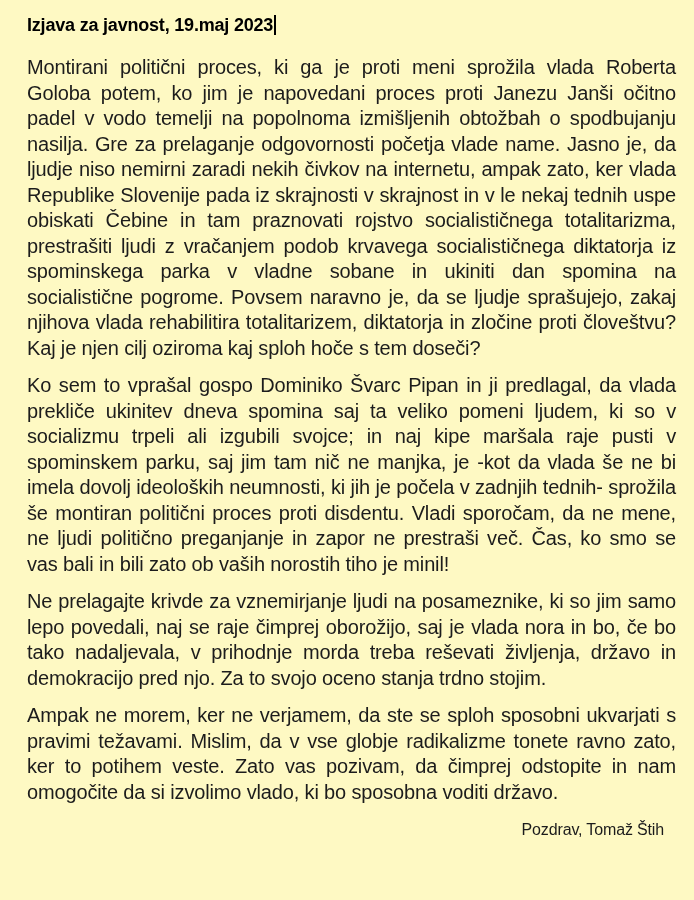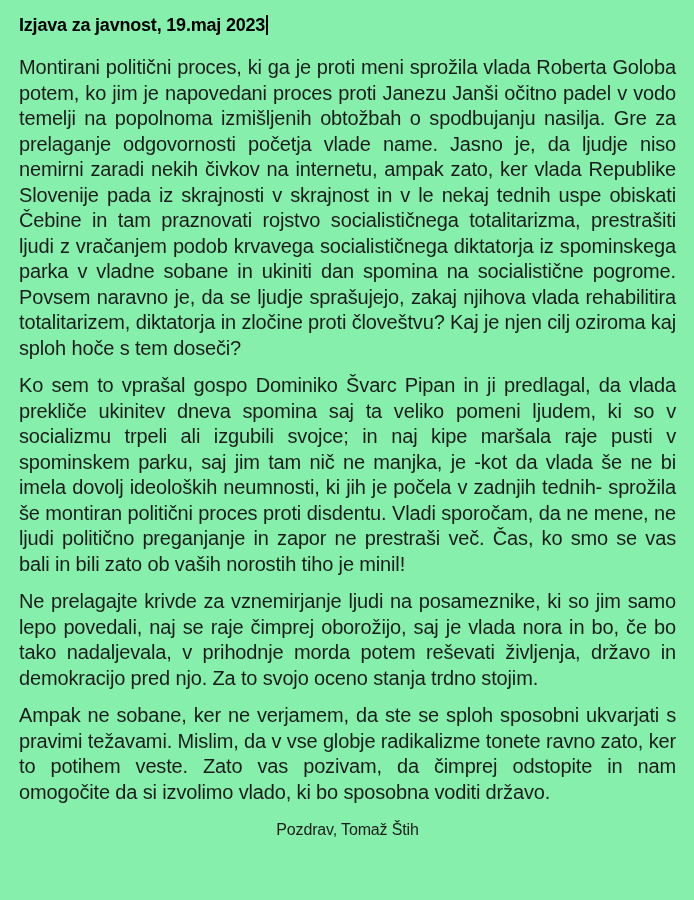--- a/index.html
+++ b/index.html
@@ -10,22 +10,22 @@
   body {
     width: 694px;
     height: 900px;
     overflow: hidden;
     font-family: "Liberation Sans", "DejaVu Sans", sans-serif;
   }
   .page {
     box-sizing: border-box;
     width: 694px;
     height: 900px;
-    padding: 12px 18px 0 19px;
-    background: #86efac;
+    padding: 12px 18px 0 27px;
+    background: #fef9c3;
     cursor: text;
   }
   .doc-title {
     font-size: 18px;
     font-weight: 700;
     color: #000000;
     letter-spacing: -0.2px;
     line-height: 26px;
     margin: 0 0 17px 0;
     white-space: nowrap;
@@ -44,35 +44,35 @@
     line-height: 25.5px;
     color: #1c1c1c;
     text-align: justify;
     margin: 0 0 12px 0;
   }
   .signature {
     font-size: 16px;
     letter-spacing: -0.15px;
     line-height: 25.5px;
     color: #1c1c1c;
-    text-align: center;
-    margin: 0;
+    text-align: right;
+    margin: 12px;
   }
 </style>
 </head>
 <body>
 
 <div class="page">
 
   <h1 class="doc-title"><span>Izjava za javnost, 19.maj 2023</span><span class="caret"></span></h1>
 
   <p class="body-par">Montirani politični proces, ki ga je proti meni sprožila vlada Roberta Goloba potem, ko jim je napovedani proces proti Janezu Janši očitno padel v vodo temelji na popolnoma izmišljenih obtožbah o spodbujanju nasilja. Gre za prelaganje odgovornosti početja vlade name. Jasno je, da ljudje niso nemirni zaradi nekih čivkov na internetu, ampak zato, ker vlada Republike Slovenije pada iz skrajnosti v skrajnost in v le nekaj tednih uspe obiskati Čebine in tam praznovati rojstvo socialističnega totalitarizma, prestrašiti ljudi z vračanjem podob krvavega socialističnega diktatorja iz spominskega parka v vladne sobane in ukiniti dan spomina na socialistične pogrome. Povsem naravno je, da se ljudje sprašujejo, zakaj njihova vlada rehabilitira totalitarizem, diktatorja in zločine proti človeštvu? Kaj je njen cilj oziroma kaj sploh hoče s tem doseči?</p>
 
   <p class="body-par">Ko sem to vprašal gospo Dominiko Švarc Pipan in ji predlagal, da vlada prekliče ukinitev dneva spomina saj ta veliko pomeni ljudem, ki so v socializmu trpeli ali izgubili svojce; in naj kipe maršala raje pusti v spominskem parku, saj jim tam nič ne manjka, je -kot da vlada še ne bi imela dovolj ideoloških neumnosti, ki jih je počela v zadnjih tednih- sprožila še montiran politični proces proti disdentu. Vladi sporočam, da ne mene, ne ljudi politično preganjanje in zapor ne prestraši več. Čas, ko smo se vas bali in bili zato ob vaših norostih tiho je minil!</p>
 
-  <p class="body-par">Ne prelagajte krivde za vznemirjanje ljudi na posameznike, ki so jim  samo lepo povedali, naj se raje čimprej oborožijo, saj je vlada nora in bo, če bo tako nadaljevala, v prihodnje morda potem reševati življenja, državo in demokracijo pred njo. Za to svojo oceno stanja trdno stojim.</p>
+  <p class="body-par">Ne prelagajte krivde za vznemirjanje ljudi na posameznike, ki so jim  samo lepo povedali, naj se raje čimprej oborožijo, saj je vlada nora in bo, če bo tako nadaljevala, v prihodnje morda treba reševati življenja, državo in demokracijo pred njo. Za to svojo oceno stanja trdno stojim.</p>
 
 
-  <p class="body-par">Ampak ne sobane, ker ne verjamem, da ste se sploh sposobni ukvarjati s pravimi težavami. Mislim, da v vse globje radikalizme tonete ravno zato, ker to potihem veste. Zato vas pozivam, da čimprej odstopite in nam omogočite da si izvolimo vlado, ki bo sposobna voditi državo.</p>
+  <p class="body-par">Ampak ne morem, ker ne verjamem, da ste se sploh sposobni ukvarjati s pravimi težavami. Mislim, da v vse globje radikalizme tonete ravno zato, ker to potihem veste. Zato vas pozivam, da čimprej odstopite in nam omogočite da si izvolimo vlado, ki bo sposobna voditi državo.</p>
 
   <p class="signature">Pozdrav, Tomaž Štih</p>
 
 </div>
 
 </body></html>

